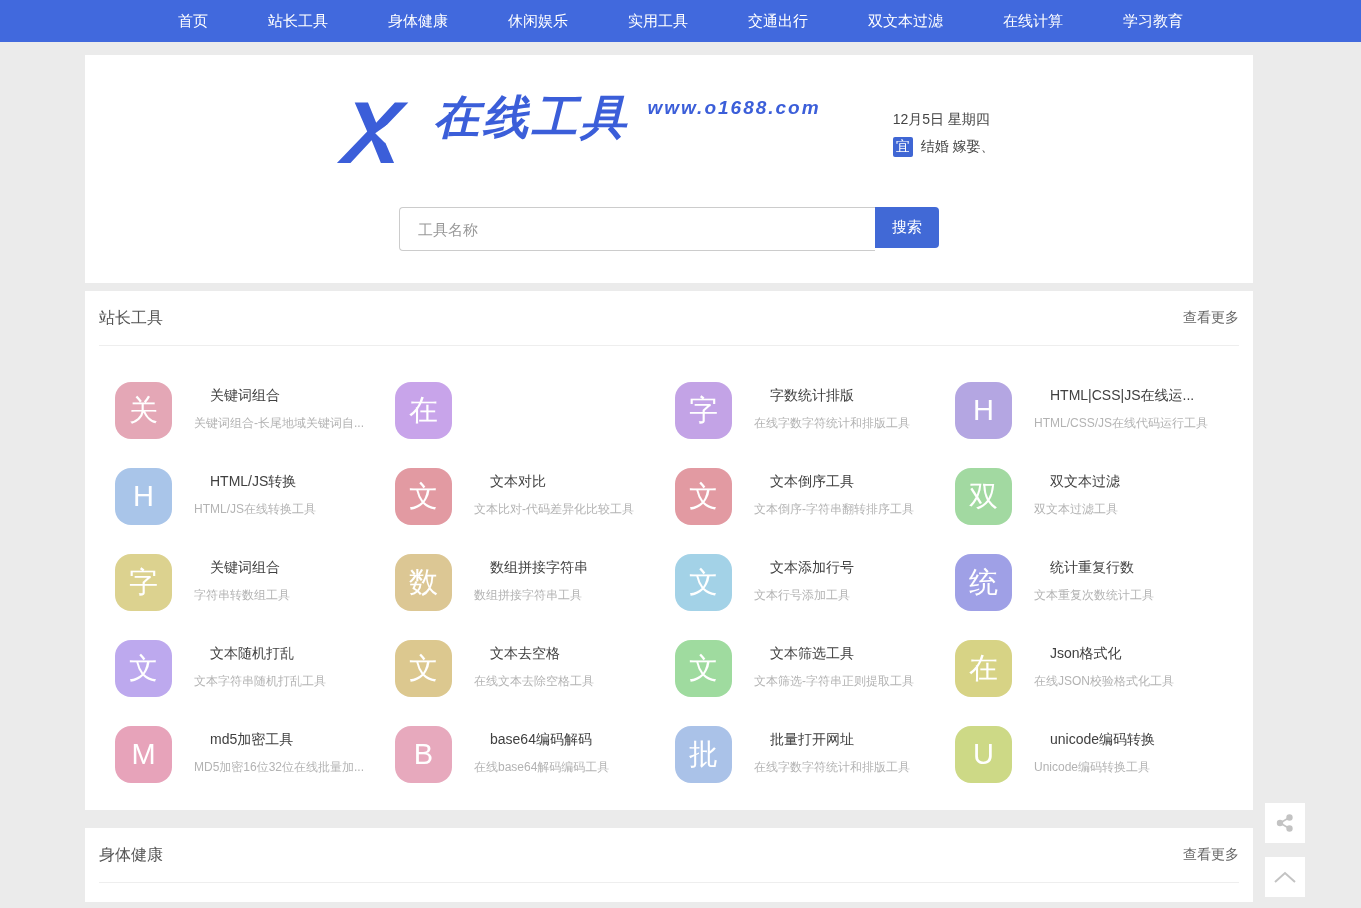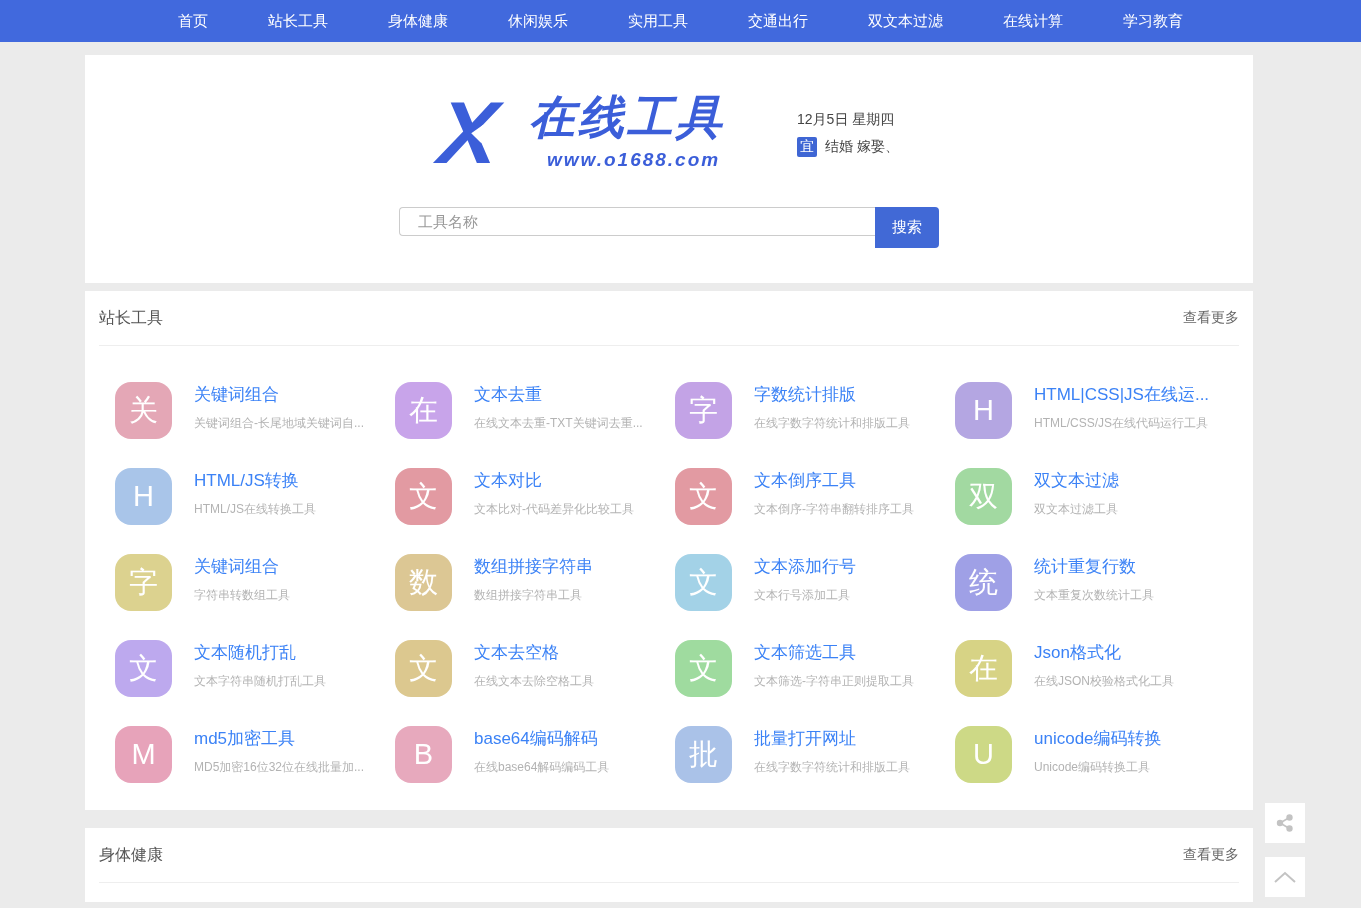--- a/index.html
+++ b/index.html
@@ -32,42 +32,42 @@
     position:relative; width:84px; height:86px; margin-right:6px;
   }
   .logo-x .xglyph {
     font-size:88px; font-weight:bold; font-style:italic; color:#3b5ed9;
     line-height:84px; display:block; transform:skewX(-4deg);
   }
   .logo-x .xdiamond {
     position:absolute; left:36px; top:36px; width:14px; height:14px;
     background:#ffffff; transform:rotate(45deg) skewX(-10deg);
   }
-  .logo-textcol { display:flex; flex-direction:column; }
+  .logo-textcol { display:flex; }
   .logo-title {
     font-size:46px; font-weight:bold; font-style:italic; color:#3b5ed9;
     letter-spacing:3px; line-height:52px;
   }
   .logo-url {
     font-size:19px; font-weight:bold; font-style:italic; color:#3b5ed9;
     letter-spacing:2px; margin-top:6px; margin-left:18px;
   }
   .almanac { margin-left:72px; margin-top:20px; }
   .almanac-date { font-size:14px; color:#444444; }
   .almanac-row { display:flex; align-items:center; margin-top:8px; }
   .almanac-badge {
     width:20px; height:20px; background:#3f66d4; color:#ffffff;
     font-size:14px; display:flex; align-items:center; justify-content:center;
     border-radius:2px; margin-right:8px;
   }
   .almanac-text { font-size:14px; color:#444444; }
   
   .search-row { display:flex; justify-content:center; margin-top:30px; }
   .search-input {
-    width:476px; height:29px; border:1px solid #cccccc; border-right:none;
+    width:476px; height:44px; border:1px solid #cccccc; border-right:none;
     border-radius:4px 0 0 4px; padding-left:18px; font-size:15px; color:#333;
     outline:none; font-family:inherit;
   }
   .search-input::placeholder { color:#999999; }
   .search-btn {
     width:64px; height:41px; background:#4169d6; color:#ffffff; border:none;
     font-size:15px; border-radius:0 4px 4px 0; cursor:pointer; font-family:inherit;
   }
   
   .section-card { margin-top:8px; }
@@ -83,21 +83,21 @@
     display:grid; grid-template-columns:repeat(4,1fr);
     padding:36px 18px 0 30px; row-gap:29px;
   }
   .tool { display:flex; cursor:pointer; }
   .tool-icon {
     width:57px; height:57px; border-radius:16px; flex:0 0 57px;
     display:flex; align-items:center; justify-content:center;
   }
   .tool-icon span { color:#ffffff; font-size:29px; }
   .tool-text { margin-left:22px; padding-top:1px; }
-  .tool-title { font-size:17px; color:#3b82f6; line-height:24px; white-space:nowrap; }
+  .tool-title { font-size:14px; color:#404040; line-height:24px; white-space:nowrap;margin-left:16px; }
   .tool-desc { font-size:12px; color:#b3b3b3; margin-top:8px; white-space:nowrap; }
   
   .float-btn {
     position:absolute; right:56px; width:40px; height:40px; background:#ffffff;
     display:flex; align-items:center; justify-content:center; cursor:pointer;
   }
   .float-share { top:803px; }
   .float-top { top:857px; }
   .float-btn svg { display:block; }
 </style>
@@ -154,24 +154,20 @@
         </div>
     <div class="tool-text">
       <div class="tool-title">关键词组合</div>
       <div class="tool-desc">关键词组合-长尾地域关键词自...</div>
     </div>
   </div>
       <div class="tool">
     <div class="tool-icon" style="background: rgb(200, 164, 234);">
           <span>在</span>
         </div>
-    <div class="tool-text">
-      <div class="tool-title">文本去重</div>
-      <div class="tool-desc">在线文本去重-TXT关键词去重...</div>
-    </div>
   </div>
       <div class="tool">
     <div class="tool-icon" style="background: rgb(195, 163, 230);">
           <span>字</span>
         </div>
     <div class="tool-text">
       <div class="tool-title">字数统计排版</div>
       <div class="tool-desc">在线字数字符统计和排版工具</div>
     </div>
   </div>

